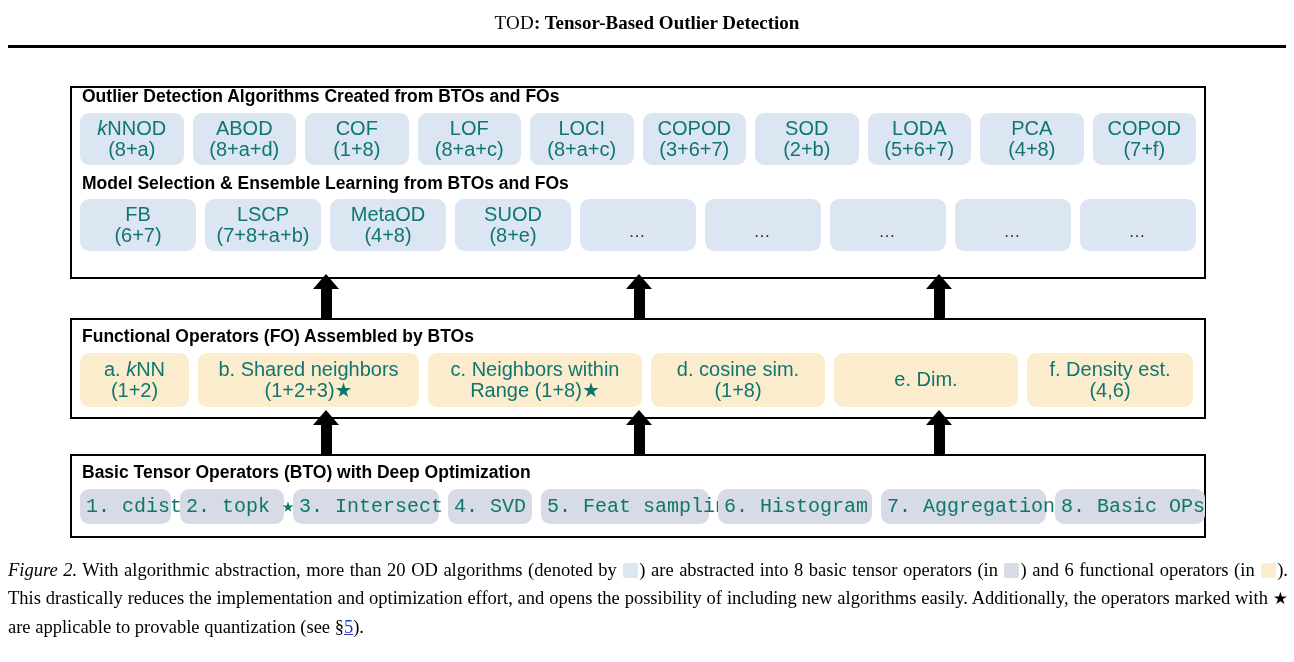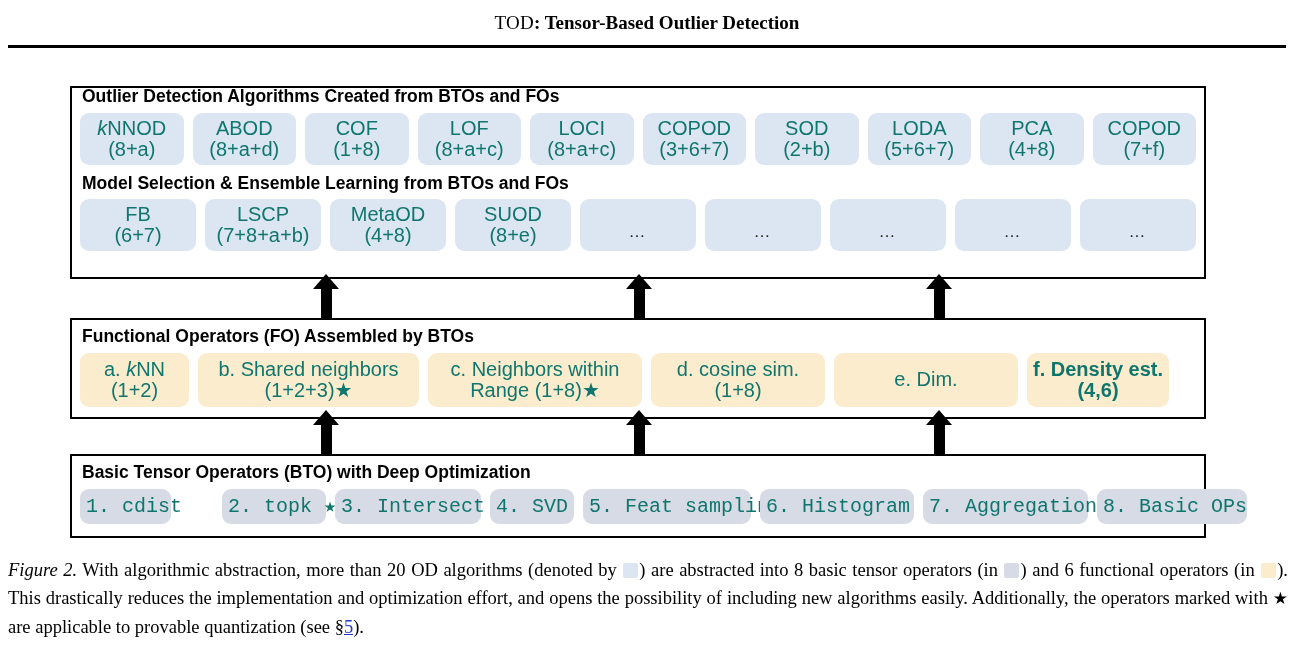--- a/index.html
+++ b/index.html
@@ -298,21 +298,21 @@
         <span class="l1">c. Neighbors within</span>
         <span class="l2">Range (1+8)★</span>
       </div>
       <div class="chip yellow fo" style="width:174px;justify-content:center;">
         <span class="l1">d. cosine sim.</span>
         <span class="l2">(1+8)</span>
       </div>
       <div class="chip yellow fo" style="width:184px;">
         <span class="l1">e. Dim.</span>
       </div>
-      <div class="chip yellow fo" style="width:142px;font-weight:bold;">
+      <div class="chip yellow fo" style="width:166px;">
         <span class="l1">f. Density est.</span>
         <span class="l2">(4,6)</span>
       </div>
     </div>
   </div>
 
   <div class="arrow" style="left:243px; top:324px;">
     <div class="head"></div>
     <div class="shaft"></div>
   </div>
@@ -324,21 +324,21 @@
     <div class="head"></div>
     <div class="shaft"></div>
   </div>
 
   <div class="panel" id="panel-bto">
     <div class="panel-title">Basic Tensor Operators (BTO) with Deep Optimization</div>
     <div class="chip-row row-bto">
       <div class="chip gray bto" style="width:91px;">
         <span class="l1">1. cdist</span>
       </div>
-      <div class="chip gray bto" style="width:104px;margin-left:42px;">
+      <div class="chip gray bto" style="width:104px;">
         <span class="l1">2. topk ★</span>
       </div>
       <div class="chip gray bto" style="width:146px;">
         <span class="l1">3. Intersect ★</span>
       </div>
       <div class="chip gray bto" style="width:99px;">
         <span class="l1">4. SVD</span>
       </div>
       <div class="chip gray bto" style="width:168px;">
         <span class="l1">5. Feat sampling</span>

